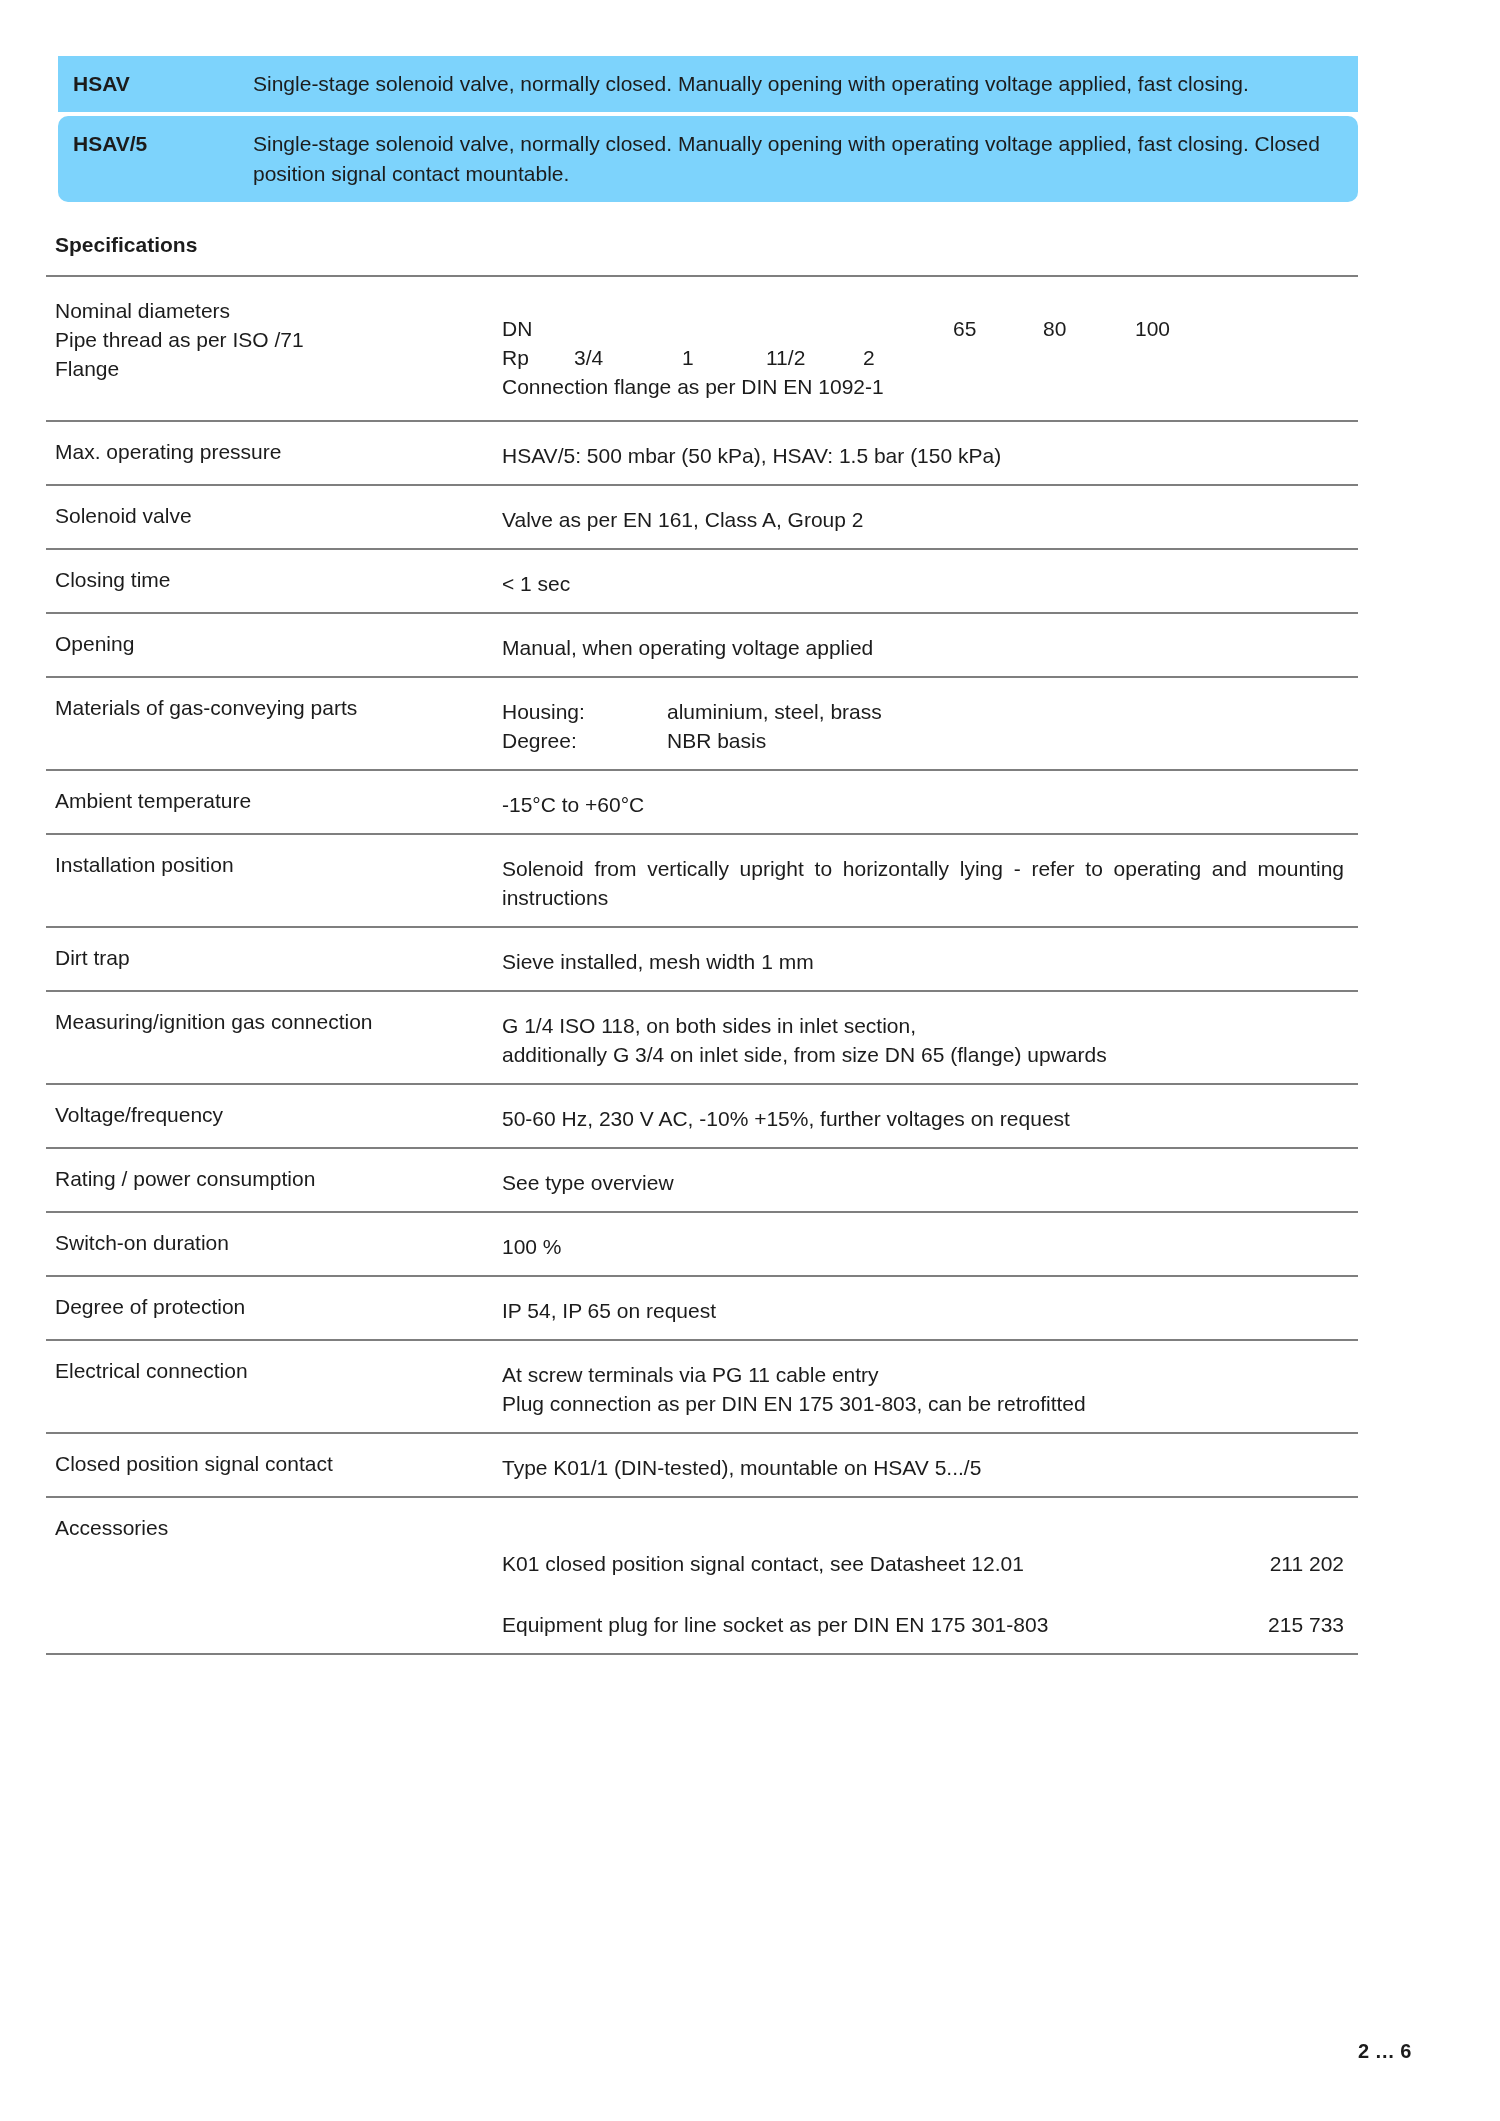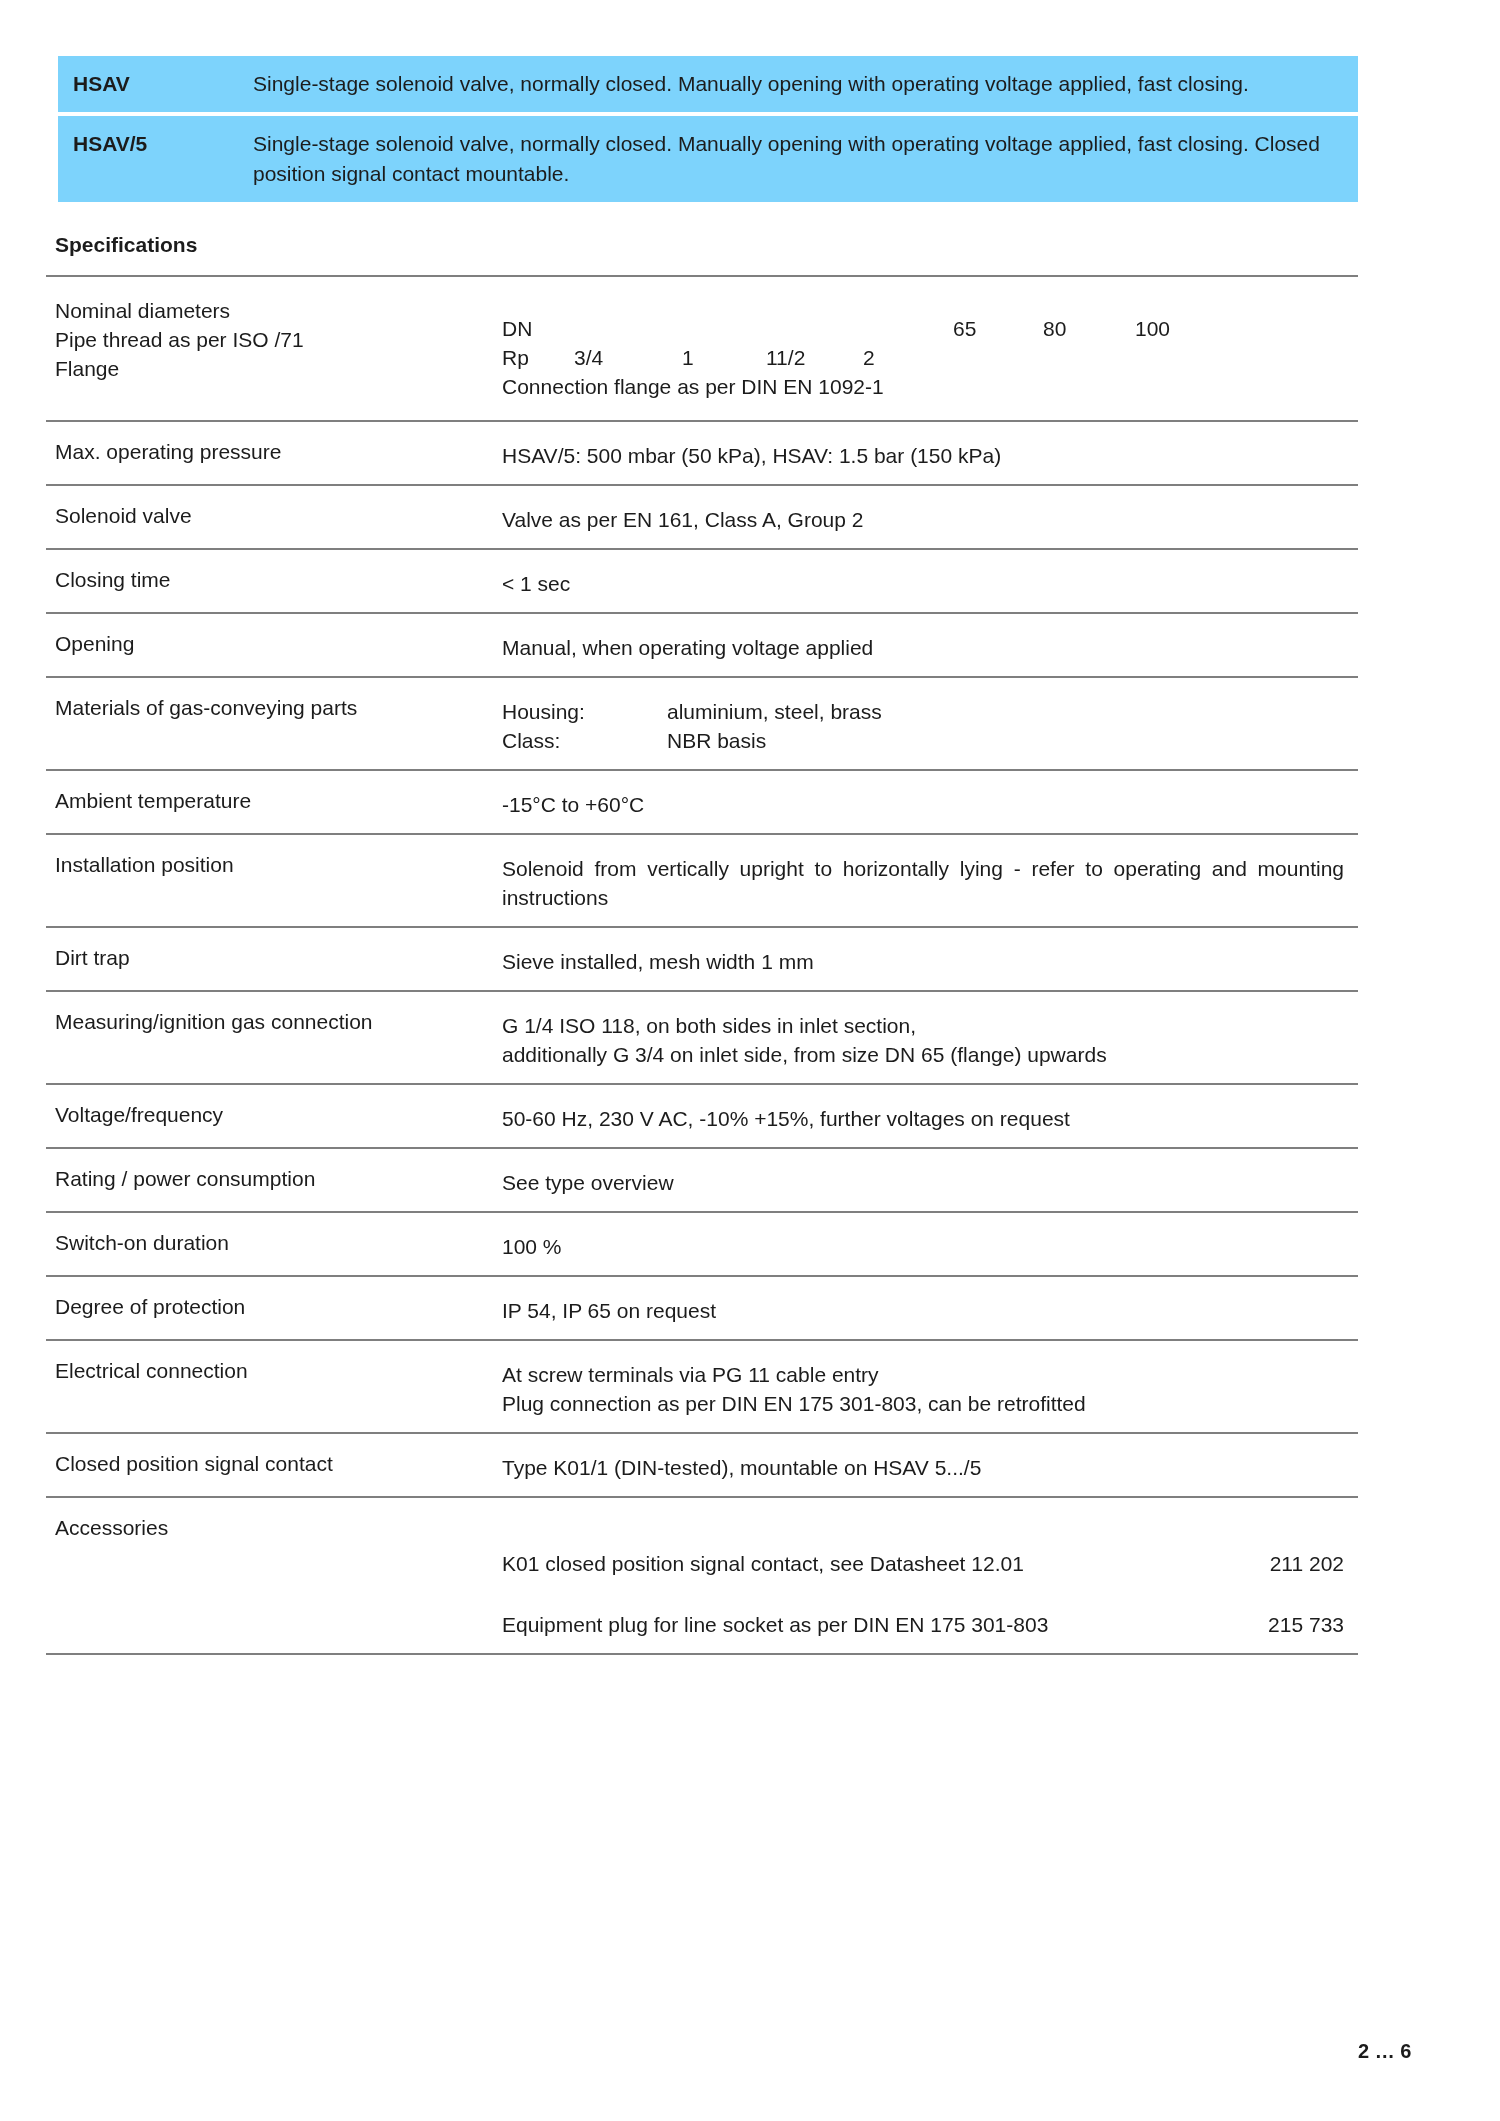--- a/index.html
+++ b/index.html
@@ -7,21 +7,21 @@
   body {
     width: 1500px; height: 2121px; position: relative;
     font-family: "Liberation Sans", "DejaVu Sans", sans-serif;
     color: #1c1c1c; font-size: 21px;
   }
   .page { position: absolute; inset: 0; }
 
   
   .intro { margin: 56px 0 0 58px; width: 1300px; }
   .intro-box { background: #7dd3fc; display: flex; padding: 13px 15px 13px 15px; line-height: 30px; }
-  .intro-box + .intro-box { margin-top: 4px; }
+  .intro-box + .intro-box { margin-top: 4px; border-radius: 10px; }
   .intro-model { width: 180px; flex: 0 0 180px; font-weight: bold; }
   .intro-desc { width: 1092px; flex: 0 0 1092px; }
 
   
   .section-title { margin: 31px 0 0 55px; font-weight: bold; }
 
   
   .spec-table { margin: 18px 0 0 46px; width: 1312px; border-top: 2px solid #7f7f7f; }
   .spec-row { display: flex; border-bottom: 2px solid #7f7f7f; padding: 15px 0 14px 0; line-height: 29px; }
   .spec-row.tall { padding: 19px 0 19px 0; }
@@ -110,21 +110,21 @@
       <div class="val">Manual, when operating voltage applied</div>
     </div>
 
     <div class="spec-row">
       <div class="lbl">Materials of gas-conveying parts</div>
       <div class="val">
         <div>
           <span class="kv-key">Housing:</span><span>aluminium, steel, brass</span>
         </div>
         <div>
-          <span class="kv-key">Class:</span><span>NBR basis</span>
+          <span class="kv-key">Degree:</span><span>NBR basis</span>
         </div>
       </div>
     </div>
 
     <div class="spec-row">
       <div class="lbl">Ambient temperature</div>
       <div class="val">-15°C to +60°C</div>
     </div>
 
     <div class="spec-row">

